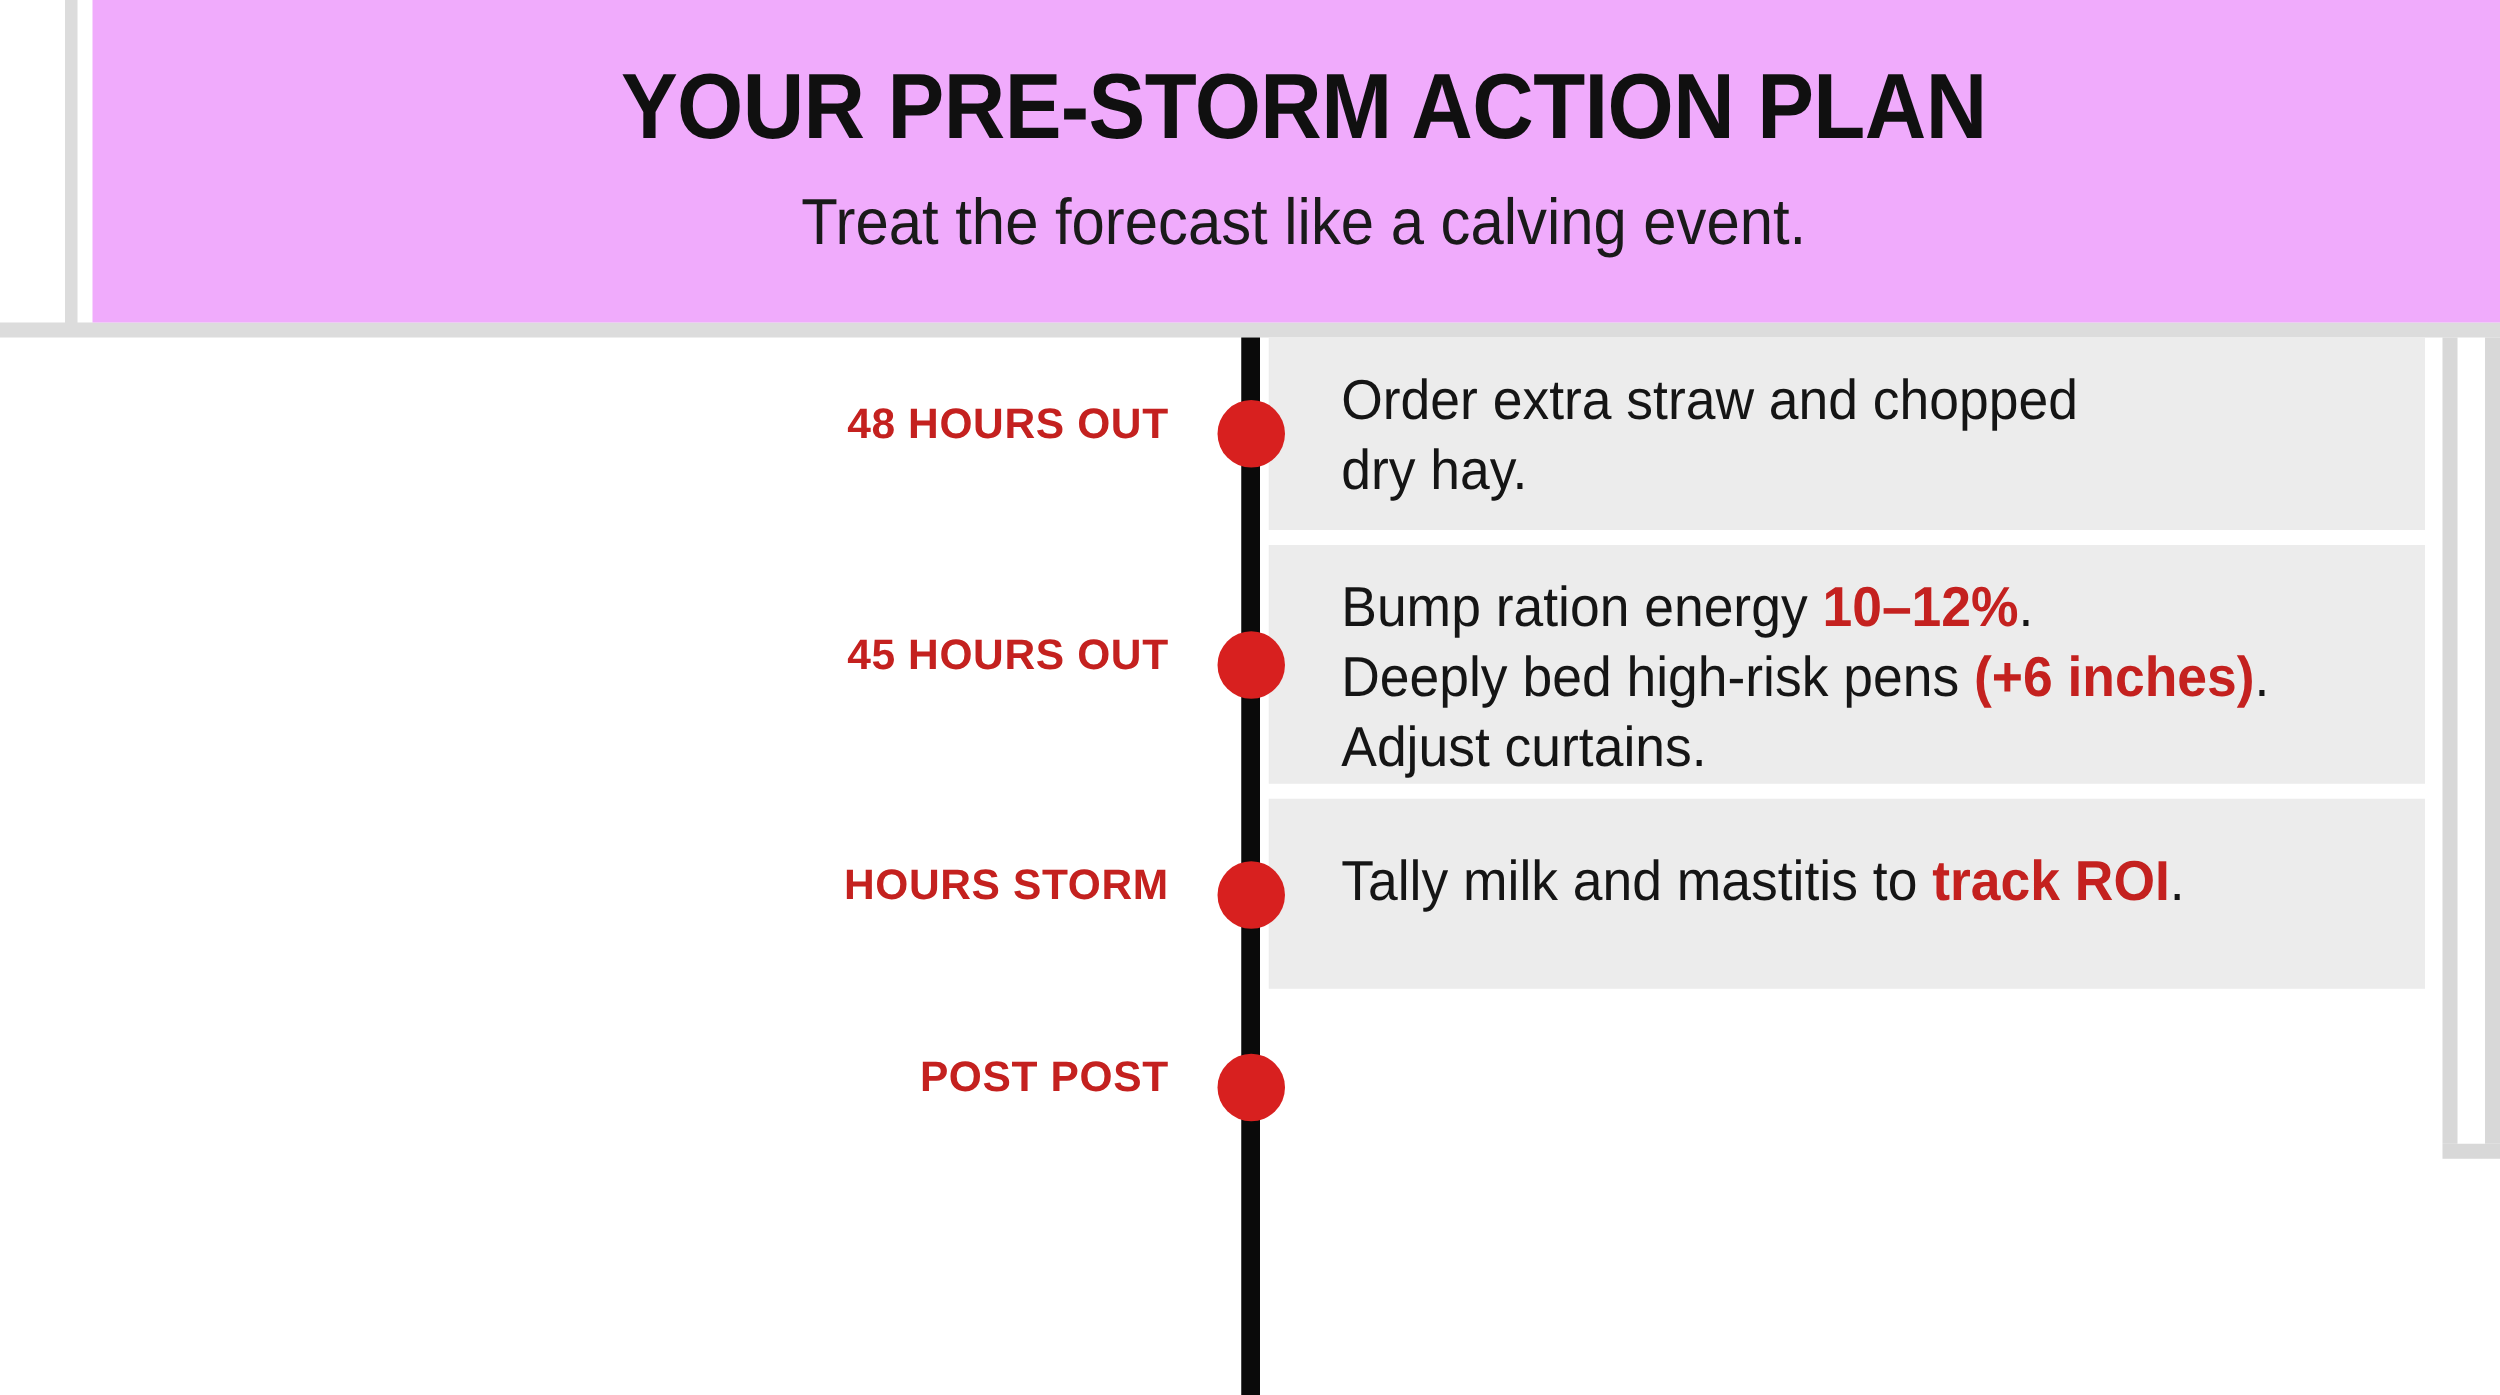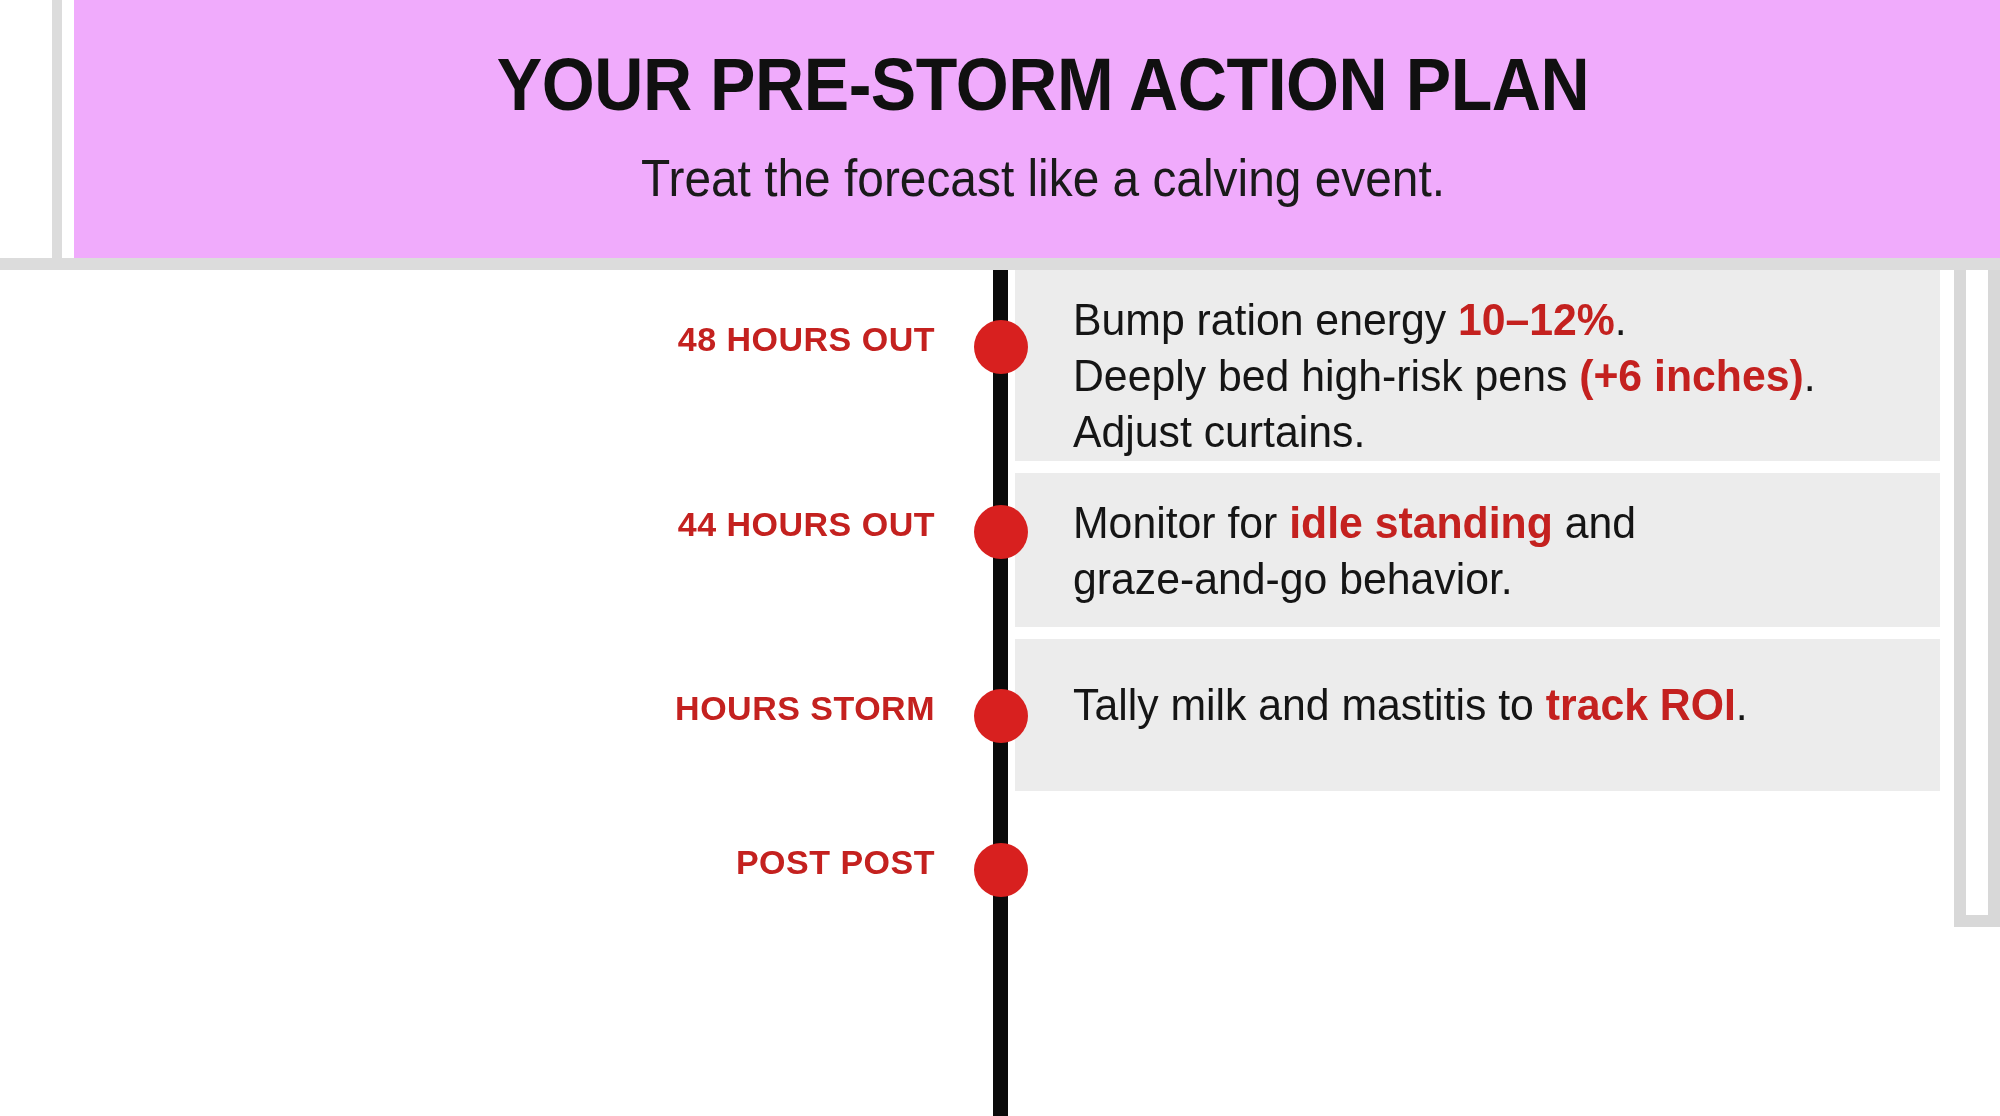--- a/index.html
+++ b/index.html
@@ -200,39 +200,39 @@
 
   <div class="header">
     <div class="title">YOUR PRE-STORM ACTION PLAN</div>
     <div class="subtitle">Treat the forecast like a calving event.</div>
   </div>
 
   <div class="body-area">
 
     <div class="labels">
         <div class="label" style="top: 52px;">48 HOURS OUT</div>
-        <div class="label" style="top: 236.5px;">44 HOURS OUT</div>
+        <div class="label" style="top: 236.5px;">45 HOURS OUT</div>
         <div class="label" style="top: 421px;">HOURS STORM</div>
         <div class="label" style="top: 575px;">POST POST</div>
       </div>
 
     <div class="spine"></div>
 
     <div class="cards">
+        <div class="card card-1">
+          <div class="card-text">
+            <div><span>Order extra straw and chopped</span></div>
+            <div><span>dry hay.</span></div>
+          </div>
+        </div>
         <div class="card card-2">
           <div class="card-text">
             <div><span>Bump ration energy </span><b>10–12%</b><span>.</span></div>
             <div><span>Deeply bed high-risk pens </span><b>(+6 inches)</b><span>.</span></div>
             <div><span>Adjust curtains.</span></div>
-          </div>
-        </div>
-        <div class="card card-3">
-          <div class="card-text">
-            <div><span>Monitor for </span><b>idle standing</b><span> and</span></div>
-            <div><span>graze-and-go behavior.</span></div>
           </div>
         </div>
         <div class="card card-4">
           <div class="card-text">
             <div><span>Tally milk and mastitis to </span><b>track ROI</b><span>.</span></div>
           </div>
         </div>
       </div>
 
     <div class="dots">

